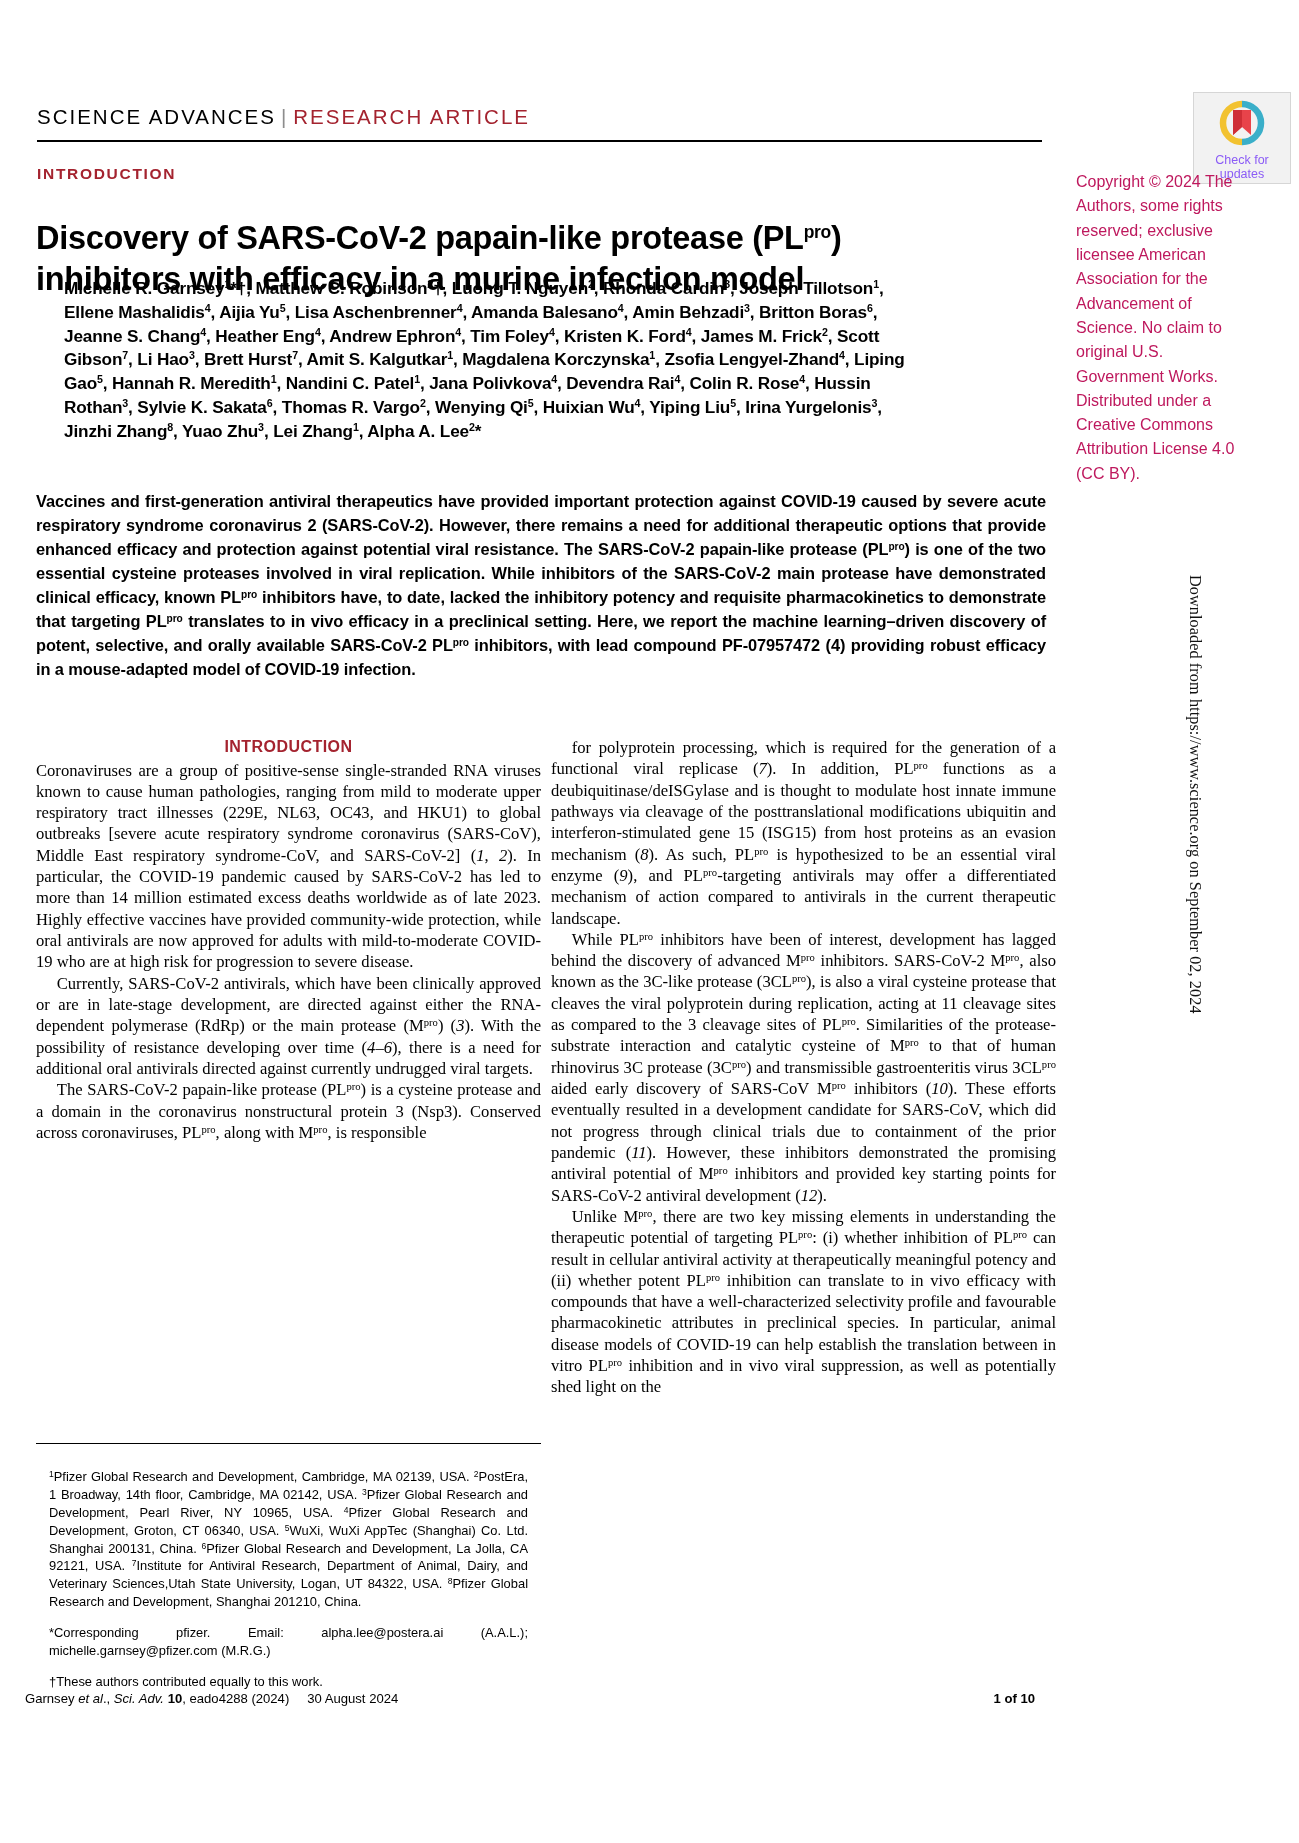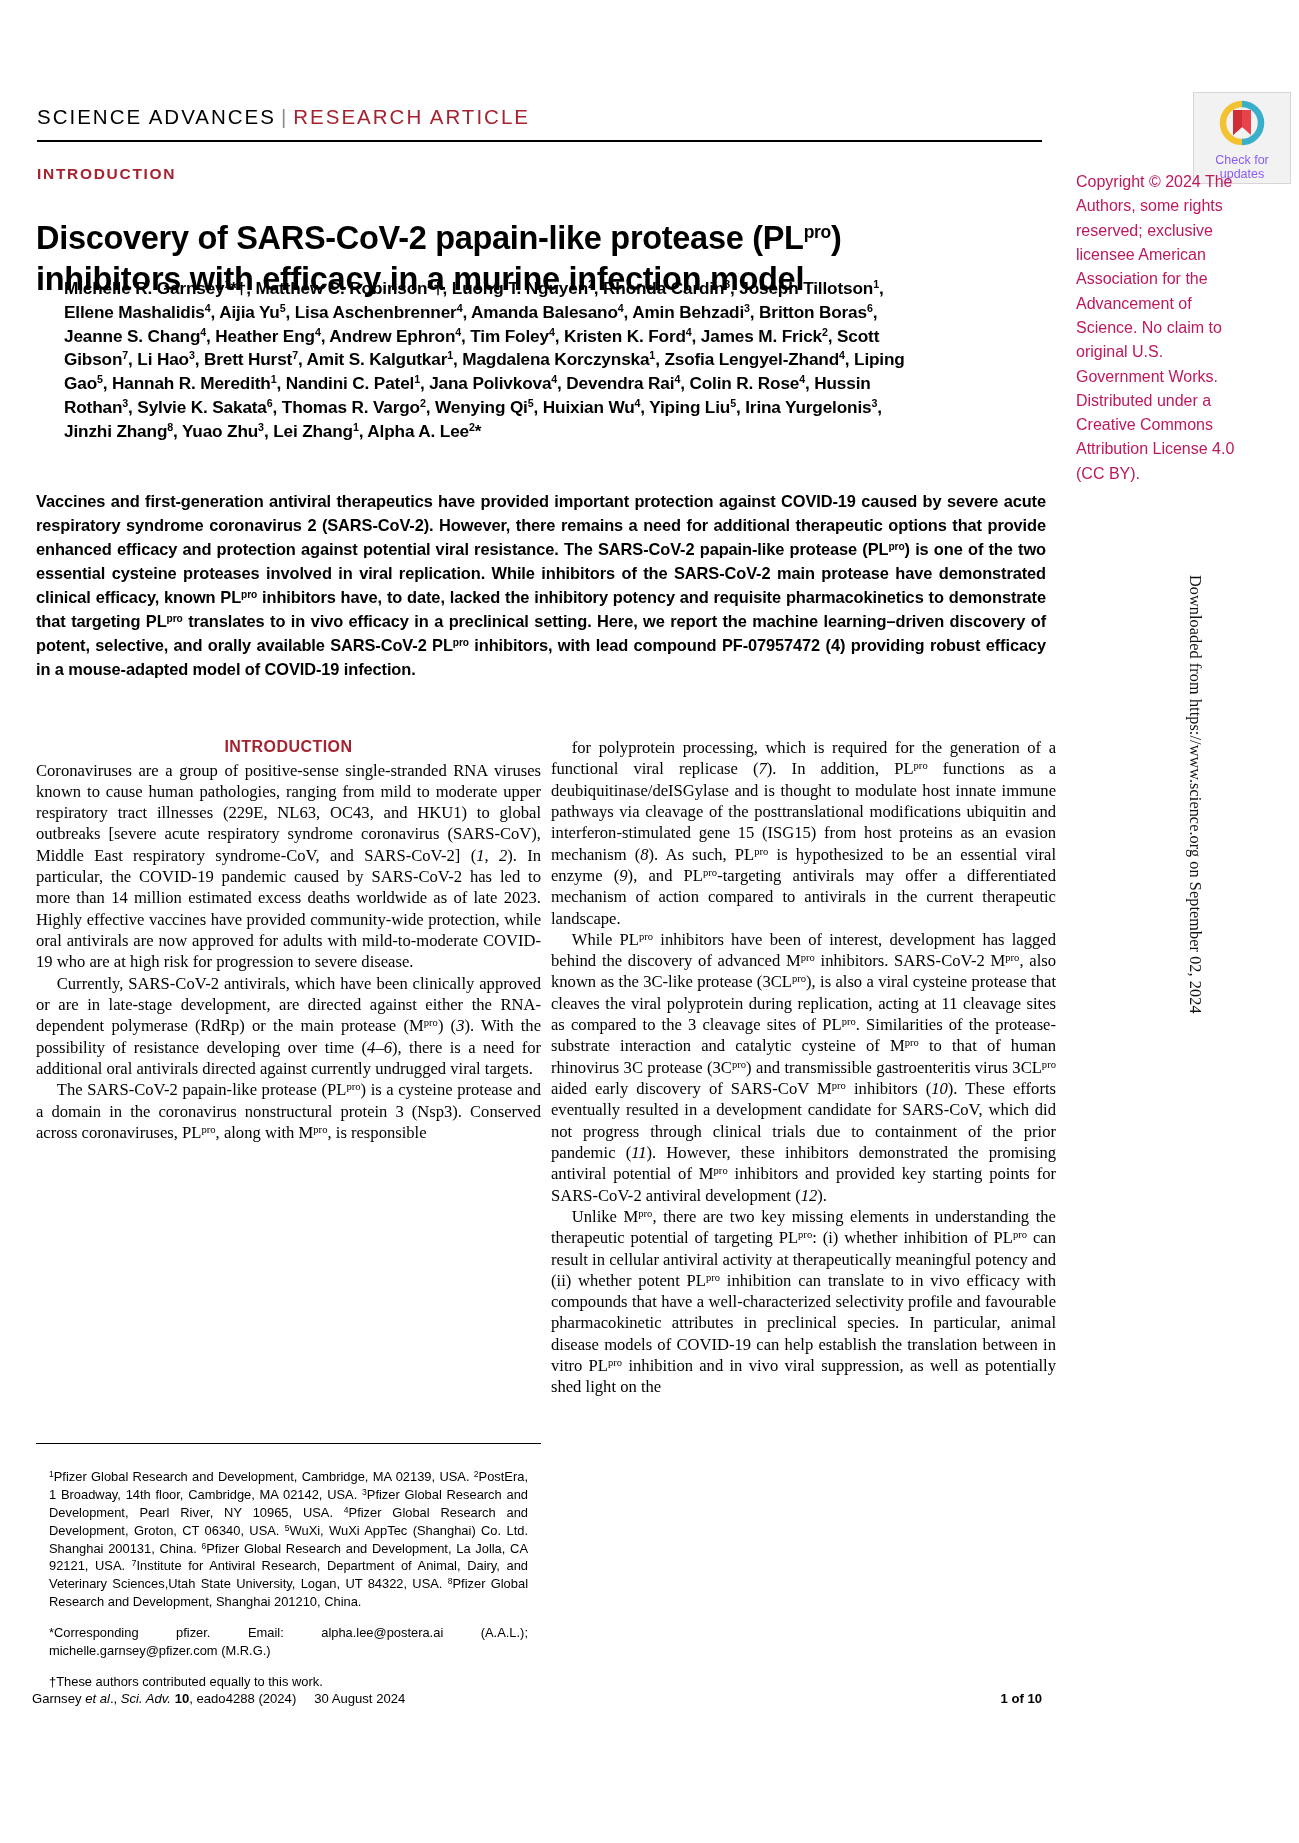--- a/index.html
+++ b/index.html
@@ -107,21 +107,21 @@
     position:absolute; left:36px; top:1443px; width:505px;
     font-size:12.9px; line-height:1.385;
     border-top:1px solid #000; padding-top:11px;
     text-align:justify;
   }
   .footnotes sup { font-size:0.66em; vertical-align:0.5em; }
   .footnotes p { margin:13px; }
 
   
   .footer {
-    position:absolute; left:32px; top:1691px; width:1010px;
+    position:absolute; left:25px; top:1691px; width:1010px;
     font-size:13.1px;
     display:flex; justify-content:space-between; align-items:baseline;
   }
   .footer .fl i { font-style:italic; }
   .footer .fl b { font-weight:bold; }
   .footer .fr { font-weight:bold; }
   .footer .gap { display:inline-block; width:18px; }
 
   
   .vert {

